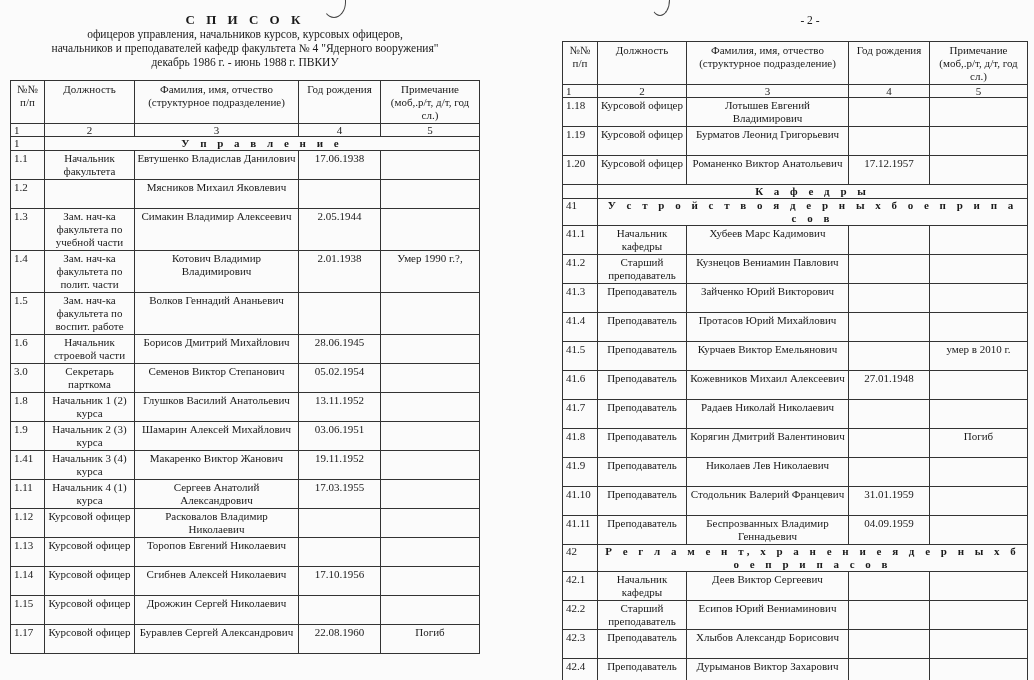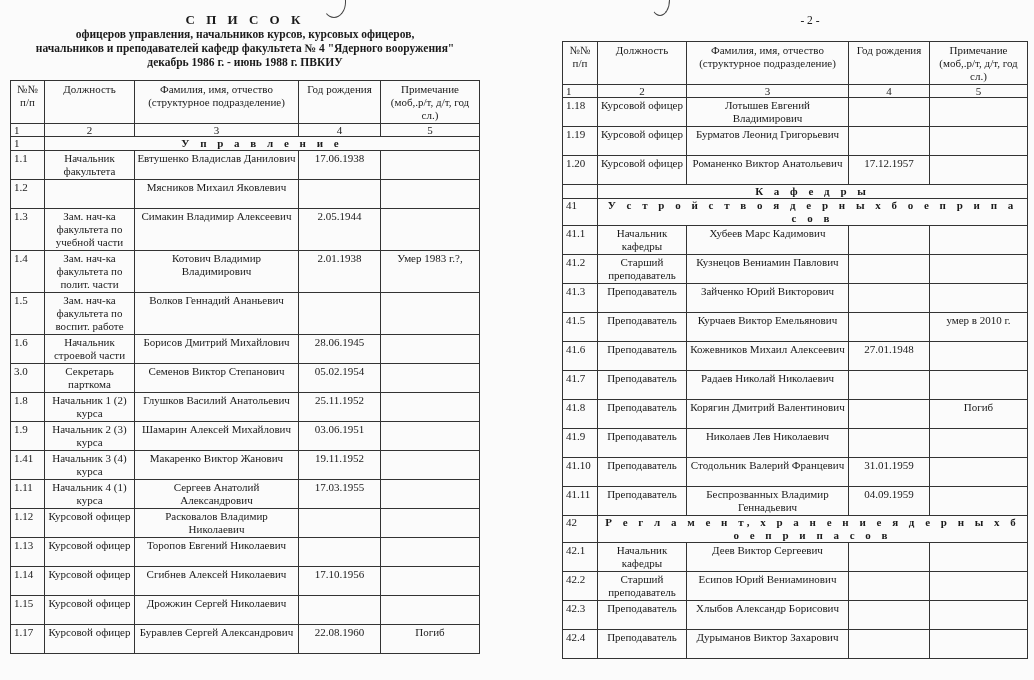--- a/index.html
+++ b/index.html
@@ -2,21 +2,21 @@
 <html><head>
 <meta charset="utf-8">
 <style>
   html, body { margin:0; padding:0; }
   body { width:1034px; height:680px; background:#fbfbfb; position:relative; overflow:hidden;
          font-family:"Liberation Serif", "DejaVu Serif", serif; color:#1a1a1a; }
   .page { position:absolute; top:0; height:680px; }
   #left { left:0; width:520px; }
   #right { left:520px; width:514px; }
   .title { position:absolute; left:0; width:490px; text-align:center; font-size:13px; font-weight:bold; letter-spacing:4px; top:12px; }
-  .subtitle { position:absolute; left:0; width:490px; text-align:center; font-size:11.5px; line-height:14px; top:27px;font-weight:bold; }
+  .subtitle { position:absolute; left:0; width:490px; text-align:center; font-size:11.5px; line-height:14px; top:27px; }
   .pagenum { position:absolute; left:200px; width:180px; text-align:center; font-size:11.5px; top:14px; }
   table { position:absolute; border-collapse:collapse; table-layout:fixed; font-size:11px; line-height:13px; }
   td { border:1px solid #333; padding:0 2px; vertical-align:top; text-align:center; overflow:hidden; }
   td.num { text-align:left; padding-left:3px; }
   tr.hdr td { height:40px; padding-top:2px; }
   tr.nums td { height:12px; line-height:12px; }
   tr.sec td { height:13px; line-height:13px; }
   td.secname { font-weight:bold; letter-spacing:4px; }
   tr.row td { height:27px; padding-top:1px; }
   tr.row3 td { height:40px; padding-top:1px; }
@@ -81,21 +81,21 @@
           <td>Зам. нач-ка факультета по учебной части</td>
           <td>Симакин Владимир Алексеевич</td>
           <td>2.05.1944</td>
           <td></td>
         </tr>
         <tr class="row3">
           <td class="num">1.4</td>
           <td>Зам. нач-ка факультета по полит. части</td>
           <td>Котович Владимир Владимирович</td>
           <td>2.01.1938</td>
-          <td>Умер 1983 г.?,</td>
+          <td>Умер 1990 г.?,</td>
         </tr>
         <tr class="row3">
           <td class="num">1.5</td>
           <td>Зам. нач-ка факультета по воспит. работе</td>
           <td>Волков Геннадий Ананьевич</td>
           <td></td>
           <td></td>
         </tr>
         <tr class="row">
           <td class="num">1.6</td>
@@ -108,21 +108,21 @@
           <td class="num">3.0</td>
           <td>Секретарь парткома</td>
           <td>Семенов Виктор Степанович</td>
           <td>05.02.1954</td>
           <td></td>
         </tr>
         <tr class="row">
           <td class="num">1.8</td>
           <td>Начальник 1 (2) курса</td>
           <td>Глушков Василий Анатольевич</td>
-          <td>25.11.1952</td>
+          <td>13.11.1952</td>
           <td></td>
         </tr>
         <tr class="row">
           <td class="num">1.9</td>
           <td>Начальник 2 (3) курса</td>
           <td>Шамарин Алексей Михайлович</td>
           <td>03.06.1951</td>
           <td></td>
         </tr>
         <tr class="row">
@@ -248,20 +248,27 @@
           <td></td>
         </tr>
         <tr class="row">
           <td class="num">41.3</td>
           <td>Преподаватель</td>
           <td>Зайченко Юрий Викторович</td>
           <td></td>
           <td></td>
         </tr>
         <tr class="row">
+          <td class="num">41.4</td>
+          <td>Преподаватель</td>
+          <td>Протасов Юрий Михайлович</td>
+          <td></td>
+          <td></td>
+        </tr>
+        <tr class="row">
           <td class="num">41.5</td>
           <td>Преподаватель</td>
           <td>Курчаев Виктор Емельянович</td>
           <td></td>
           <td>умер в 2010 г.</td>
         </tr>
         <tr class="row">
           <td class="num">41.6</td>
           <td>Преподаватель</td>
           <td>Кожевников Михаил Алексеевич</td>

